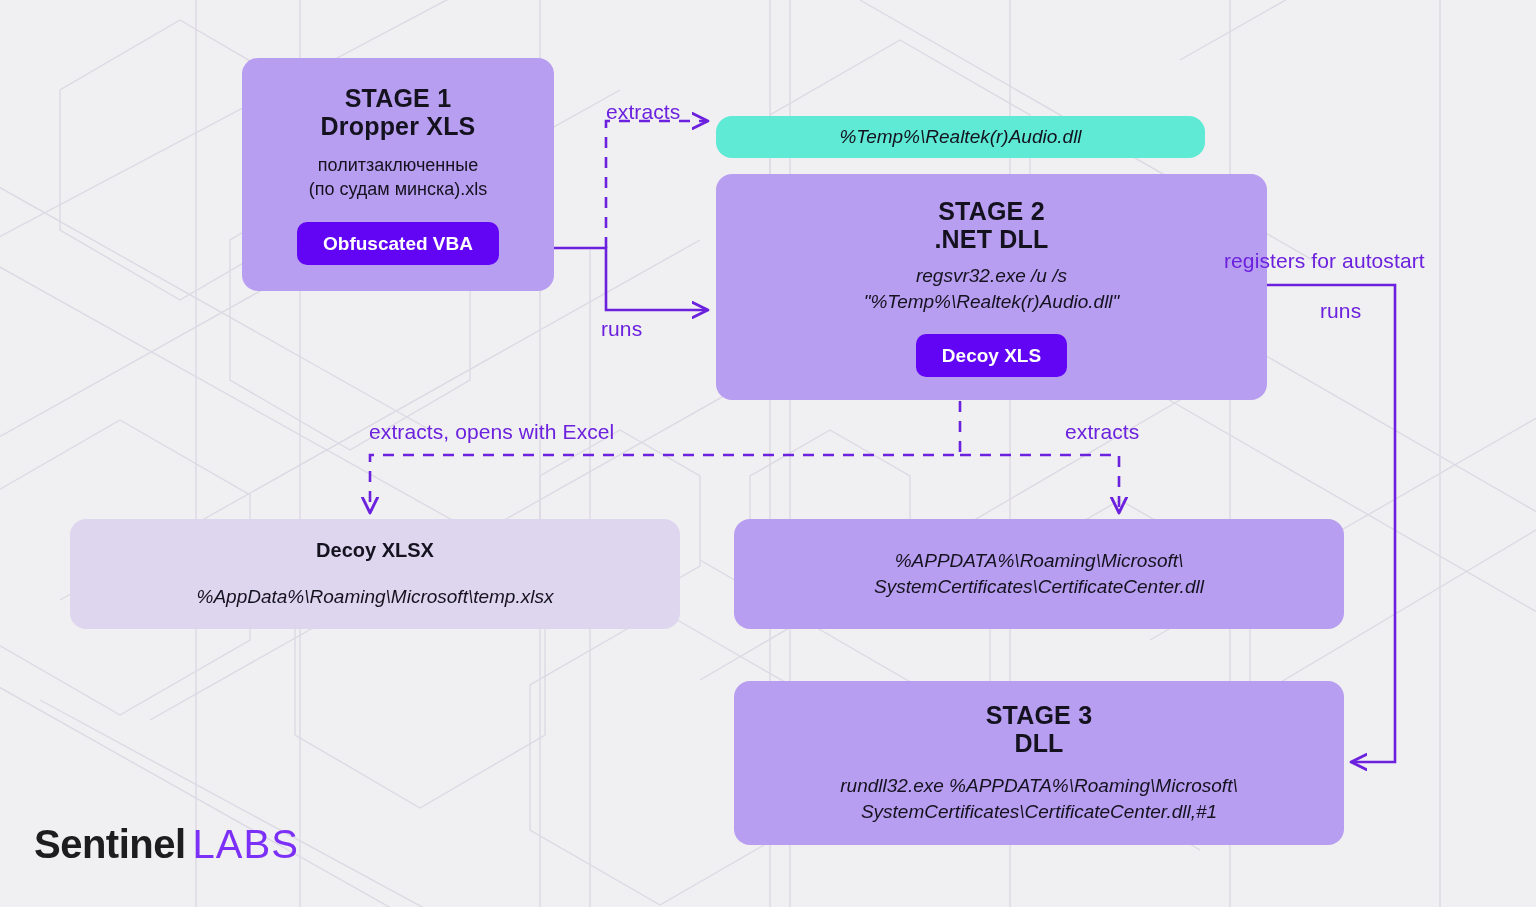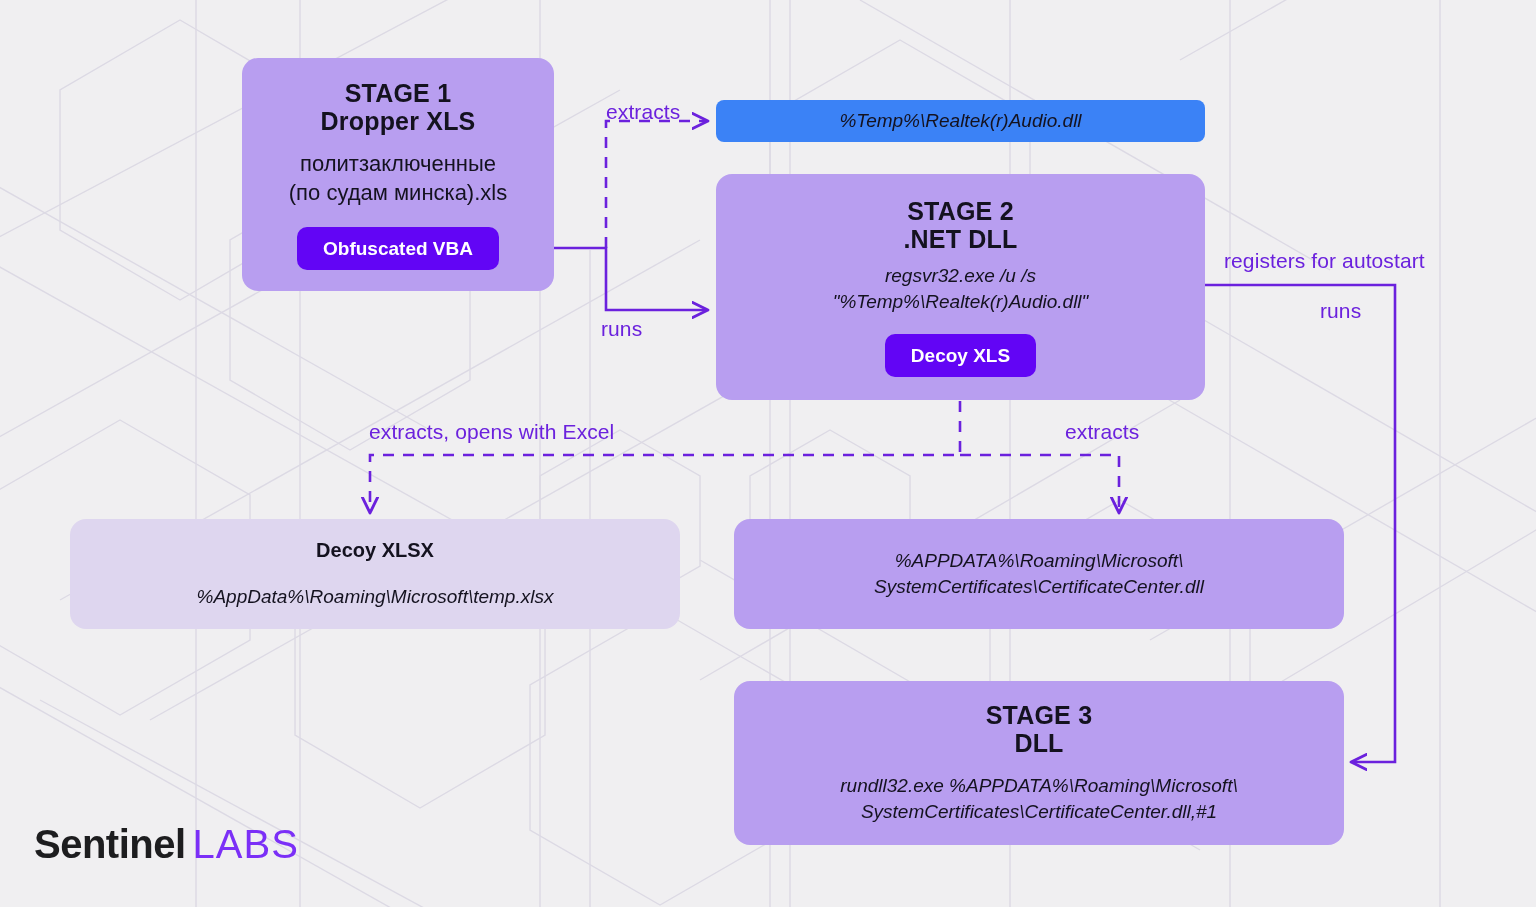--- a/index.html
+++ b/index.html
@@ -26,31 +26,31 @@
     display:flex;
     flex-direction:column;
     align-items:center;
     justify-content:center;
     text-align:center;
     z-index:2;
     color:#14121f;
   }
   .node.mid{background:#b89ef0;}
   .node.light{background:#ded6ef;}
-  .node.pill{background:#3b82f6;border-radius:8px;}
+  .node.pill{background:#5eead4;border-radius:16px;margin-top:16px;}
 
   .node-title{
     font-weight:bold;
     font-size:25px;
     line-height:1.12;
     letter-spacing:.2px;
     color:#14121f;
   }
   .node-sub{
-    font-size:22px;
+    font-size:18px;
     line-height:1.32;
     color:#14121f;
     margin-top:14px;
   }
   .node-mono{
     font-size:19px;
     font-style:italic;
     line-height:1.35;
     color:#14121f;
   }
@@ -96,21 +96,21 @@
     align-items:flex-end;
     font-size:40px;
     letter-spacing:-.5px;
   }
   #logo .sent{color:#1d1d1f;font-weight:600;}
   #logo .labs{color:#7b2ff7;font-weight:400;margin-left:7px;letter-spacing:1px;}
 
   
   #node-stage1{left:242px;top:58px;width:312px;height:233px;padding:22px 22px;}
   #node-temp  {left:716px;top:100px;width:489px;height:42px;}
-  #node-stage2{left:716px;top:174px;width:489px;height:226px;padding:14px;}
+  #node-stage2{left:716px;top:174px;width:551px;height:226px;padding:14px;}
   #node-decoy-xlsx{left:70px;top:519px;width:610px;height:110px;}
   #node-appdata-dll{left:734px;top:519px;width:610px;height:110px;}
   #node-stage3{left:734px;top:681px;width:610px;height:164px;padding:14px;}
 </style>
 </head>
 <body>
 
 <div id="stage">
 
   <svg id="bg-pattern" viewBox="0 0 1536 907" xmlns="http://www.w3.org/2000/svg">

